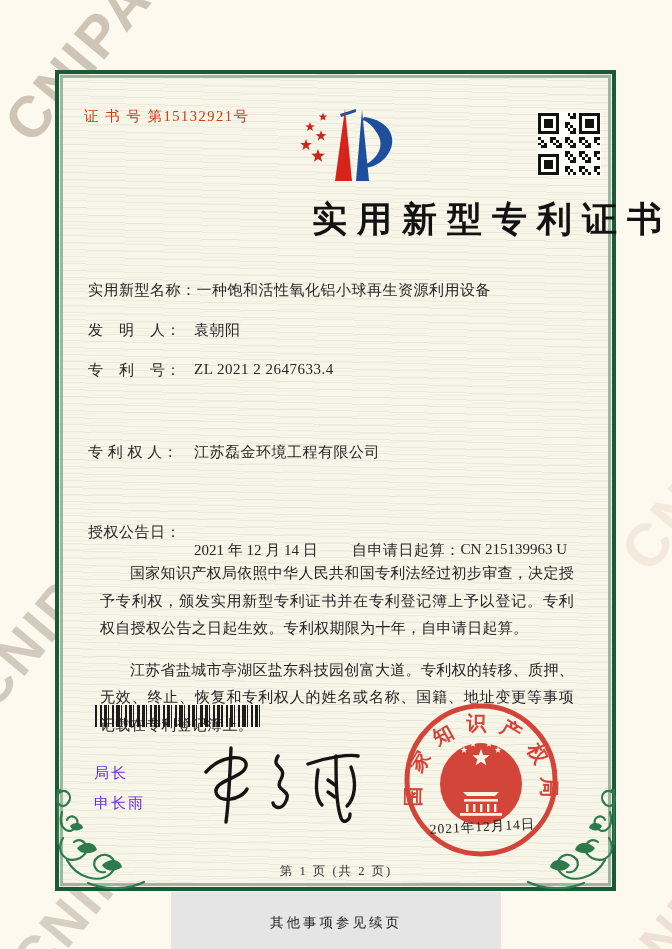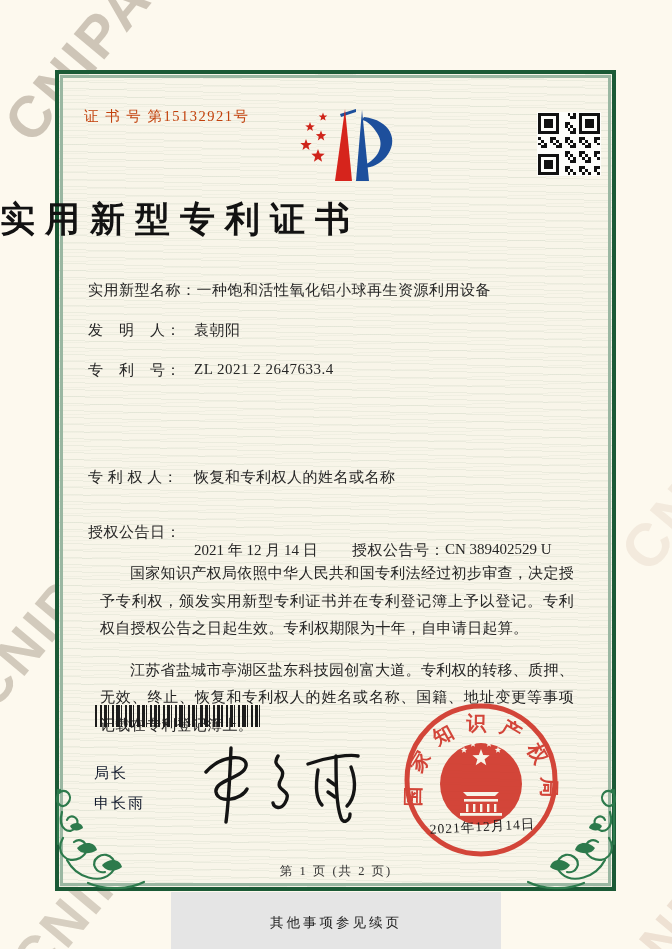--- a/index.html
+++ b/index.html
@@ -17,33 +17,33 @@
     border:4px solid #1b5a36;
     background:
       repeating-linear-gradient(1.5deg, rgba(120,150,120,.10) 0 1px, transparent 1px 7px),
       repeating-linear-gradient(-1.5deg, rgba(120,150,120,.06) 0 1px, transparent 1px 9px),
       #f8f5e9;
   }
   .frame::after{content:"";position:absolute;inset:1px;border:3px solid #9ab7a2;pointer-events:none;}
   .cert-no{position:absolute;left:84px;top:107px;font-size:14.5px;letter-spacing:1.5px;color:#c2410c;}
   .logo{position:absolute;left:282px;top:104px;}
   .qr{position:absolute;left:537px;top:112px;background:#fdfdfa;padding:1px;}
-  .title{position:absolute;left:0;right:0;top:196px;text-align:left;
+  .title{position:absolute;left:0;right:0;top:196px;text-align:right;
          font-size:35px;font-weight:bold;letter-spacing:10px;color:#121212;}
   .field-row{position:absolute;left:88px;width:502px;display:flex;font-size:15px;color:#262626;}
   .field-label{flex:0 0 106px;letter-spacing:.5px;white-space:nowrap;}
   .field-value{flex:1;letter-spacing:.5px;}
   .pair2{display:flex;flex:1;margin-top:18px;}
   .pair2 .v1{flex:0 0 158px;}
   .paras{position:absolute;left:86px;top:546px;width:502px;font-size:15px;line-height:1.84;
          text-align:justify;color:#242424;letter-spacing:.3px;}
   .paras p{margin:14px;text-indent:2em;}
   .barcode{position:absolute;left:95px;top:705px;}
   .signer{position:absolute;left:94px;top:758px;font-size:15px;line-height:30px;
-          letter-spacing:2px;color:#0f172a;font-family:"Liberation Sans","DejaVu Sans",sans-serif;}
+          letter-spacing:2px;color:#6d28d9;font-family:"Liberation Sans","DejaVu Sans",sans-serif;}
   .signature{position:absolute;left:190px;top:742px;}
   .seal{position:absolute;left:402px;top:700px;}
   .seal-date{position:absolute;left:410px;top:818px;width:145px;text-align:center;
              font-size:13.5px;color:#1a1a1a;transform:rotate(-3deg);letter-spacing:1px;}
   .page-num{position:absolute;left:0;right:0;top:863px;text-align:center;
             font-size:12.5px;letter-spacing:2px;color:#333;}
   .footer-note{position:absolute;left:171px;top:892px;width:330px;height:61px;
                background:#e5e5e5;display:flex;align-items:center;justify-content:center;
                font-size:13.5px;letter-spacing:3px;color:#222;}
   .ornament{position:absolute;pointer-events:none;}
@@ -214,30 +214,30 @@
     <span class="field-value">袁朝阳</span>
   </div>
   <div class="field-row" style="top:281px">
     <span class="field-label">实用新型名称：</span>
     <span class="field-value">一种饱和活性氧化铝小球再生资源利用设备</span>
   </div>
   <div class="field-row" style="top:361px">
     <span class="field-label">专　利　号：</span>
     <span class="field-value">ZL 2021 2 2647633.4</span>
   </div>
-  <div class="field-row" style="top:468px">
+  <div class="field-row" style="top:443px">
     <span class="field-label">专 利 权 人：</span>
-    <span class="field-value">恢复和专利权人的姓名或名称</span>
+    <span class="field-value">江苏磊金环境工程有限公司</span>
   </div>
   <div class="field-row" style="top:523px">
     <span class="field-label">授权公告日：</span>
     <span class="pair2">
       <span class="v1">2021 年 12 月 14 日</span>
-      <span class="field-label" style="flex:0 0 auto">授权公告号：</span>
-      <span>CN 389402529 U</span>
+      <span class="field-label" style="flex:0 0 auto">自申请日起算：</span>
+      <span>CN 215139963 U</span>
     </span>
   </div>
 
   <div class="paras">
     <p>国家知识产权局依照中华人民共和国专利法经过初步审查，决定授予专利权，颁发实用新型专利证书并在专利登记簿上予以登记。专利权自授权公告之日起生效。专利权期限为十年，自申请日起算。</p>
     <p>江苏省盐城市亭湖区盐东科技园创富大道。专利权的转移、质押、无效、终止、恢复和专利权人的姓名或名称、国籍、地址变更等事项记载在专利登记簿上。</p>
   </div>
 
   <svg class="barcode" width="170" height="22" viewBox="0 0 170 22">
       <g id="bars">

